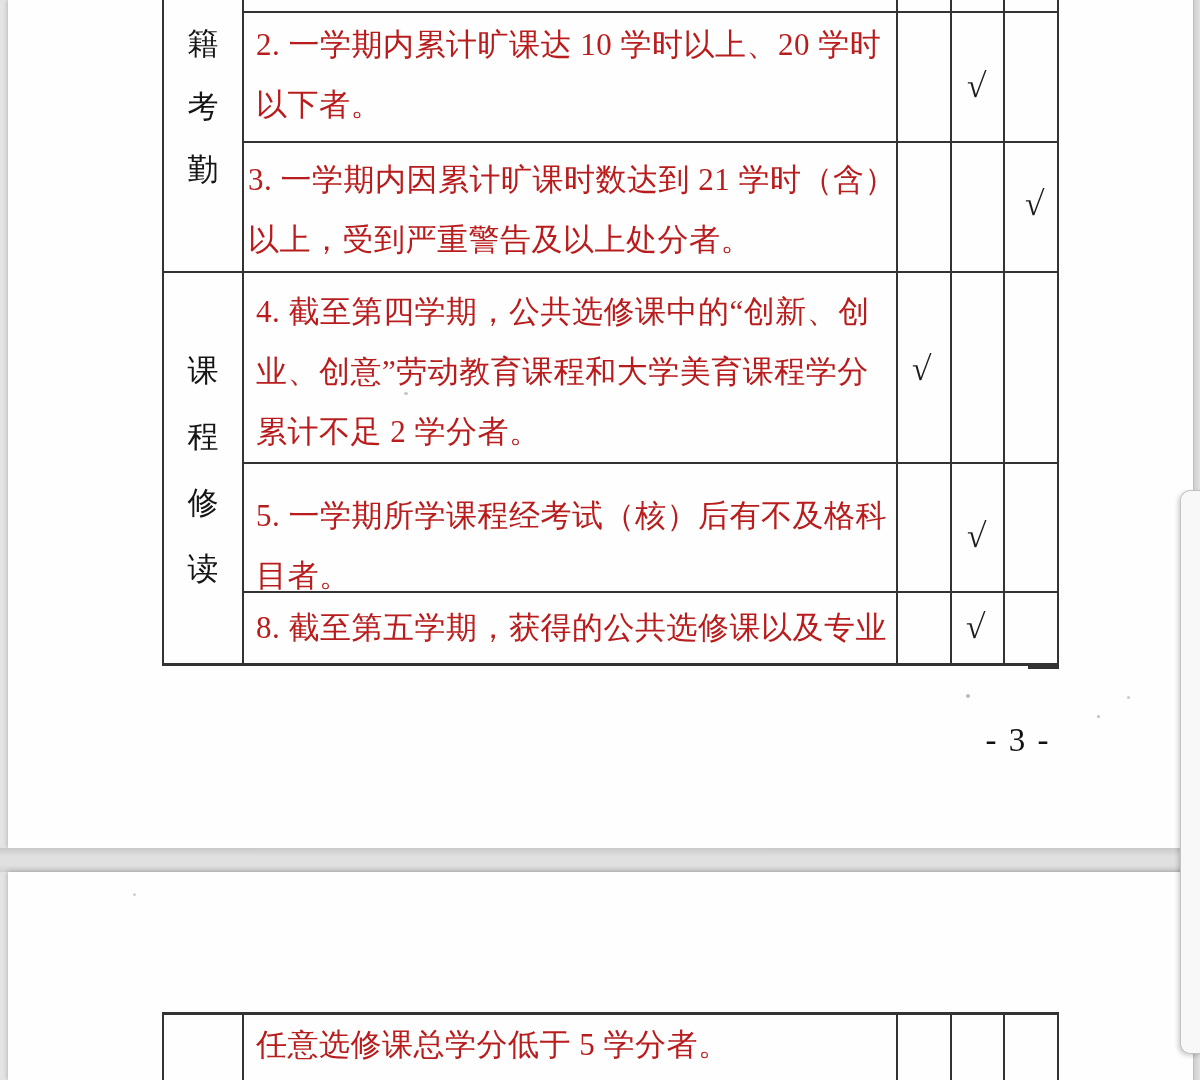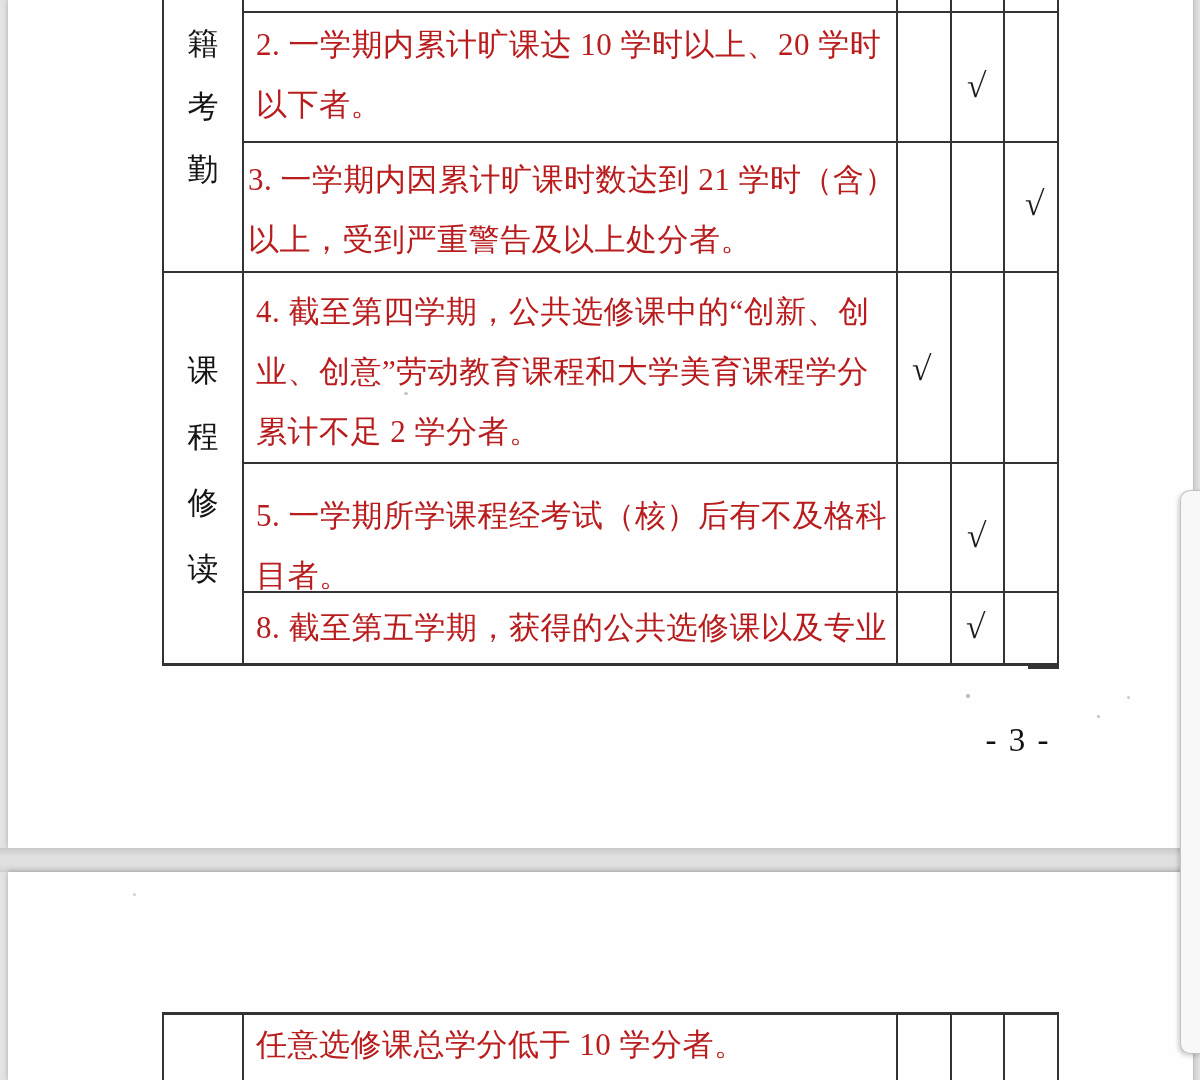--- a/index.html
+++ b/index.html
@@ -123,21 +123,21 @@
 <div class="pageNum">- 3 -</div>
 
 <div class="gl h" style="left:162px;top:1012px;width:897px;height:3px;"></div>
 <div class="gl v" style="left:162px;top:1012px;height:68px;"></div>
 <div class="gl v" style="left:242px;top:1012px;height:68px;"></div>
 <div class="gl v" style="left:896px;top:1012px;height:68px;"></div>
 <div class="gl v" style="left:950px;top:1012px;height:68px;"></div>
 <div class="gl v" style="left:1003px;top:1012px;height:68px;"></div>
 <div class="gl v" style="left:1057px;top:1012px;height:68px;"></div>
 
-<div class="cellText" style="left:256px;top:1015px;width:660px;">任意选修课总学分低于 10 学分者。</div>
+<div class="cellText" style="left:256px;top:1015px;width:660px;">任意选修课总学分低于 5 学分者。</div>
 
 <div class="rgutter"></div>
 <div class="thumb"></div>
 
 <div class="speck" style="left:966px;top:694px;width:4px;height:4px;opacity:.6;"></div>
 <div class="speck" style="left:1097px;top:715px;width:3px;height:3px;opacity:.55;"></div>
 <div class="speck" style="left:1127px;top:696px;width:3px;height:3px;opacity:.45;"></div>
 <div class="speck" style="left:133px;top:893px;width:3px;height:3px;opacity:.4;"></div>
 <div class="speck" style="left:404px;top:392px;width:4px;height:3px;opacity:.5;"></div>
 

